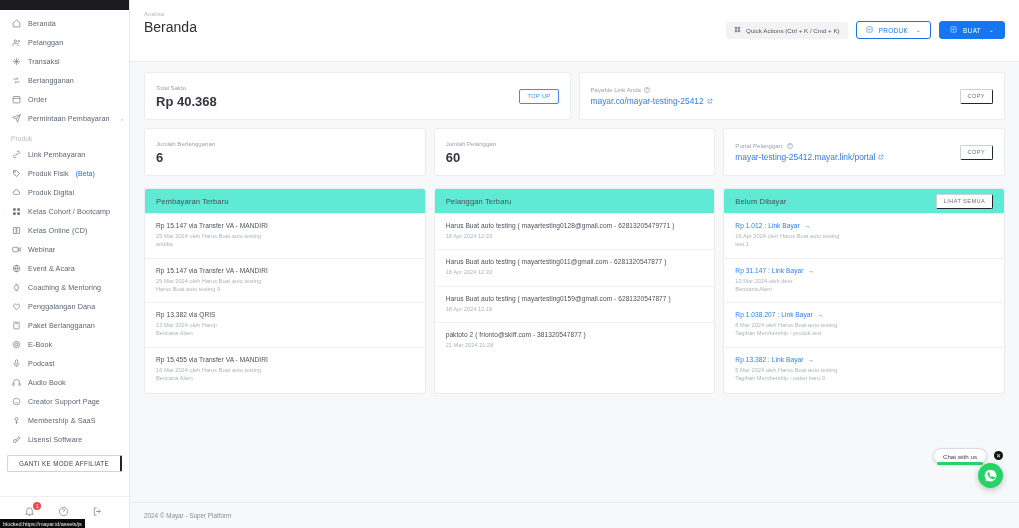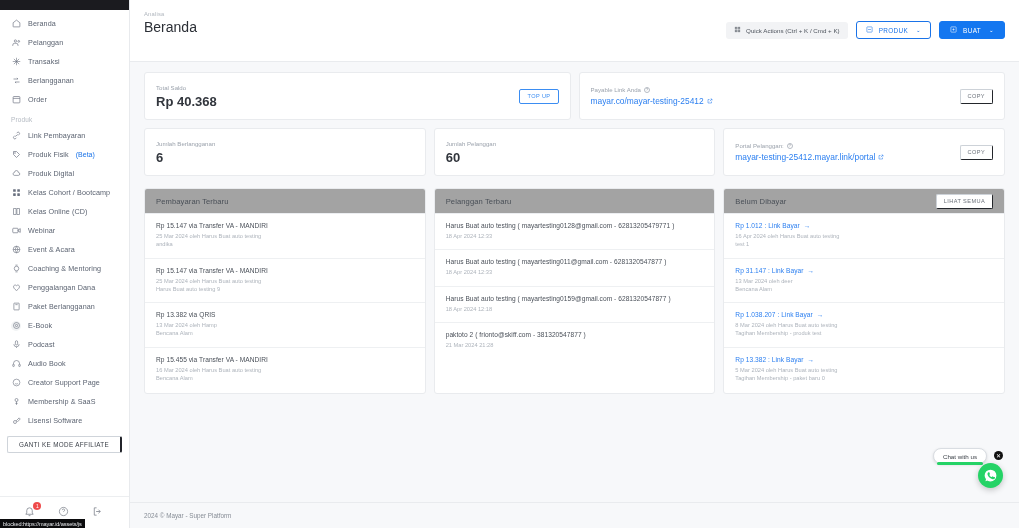--- a/index.html
+++ b/index.html
@@ -149,21 +149,21 @@
     border-right: 1.6px solid #23262b; border-bottom: 1.6px solid #23262b;
   }
 
   
   .panel-row { display: flex; gap: 8px; margin-top: 12px; }
   .panel {
     flex: 1; background: #fff; border: 1px solid #e9ebee; border-radius: 3px;
     overflow: hidden; display: flex; flex-direction: column;
   }
   .panel-head {
-    background: #a3a3a3; border-bottom: 1px solid #eceef1;
+    background: #5eead4; border-bottom: 1px solid #eceef1;
     height: 25px; padding: 0 11px;
     display: flex; align-items: center; justify-content: space-between;
   }
   .panel-title { font-size: 7.6px; color: #494f57; letter-spacing: .1px; }
   .panel-body { padding: 0 0 2px 0; }
   .li {
     padding: 8px 11px 9px 11px;
     border-bottom: 1px solid #eef0f2;
   }
   .li:last-child { border-bottom: none; }
@@ -257,20 +257,29 @@
       <div class="nav-item">
         <span class="ico">
             <svg viewBox="0 0 24 24" fill="none" stroke="currentColor" stroke-width="1.8">
               <rect x="3" y="4" width="18" height="17" rx="2"></rect>
               <path d="M3 9h18"></path>
             </svg>
           </span>
         <span class="lbl">Order</span>
       </div>
 
+      <div class="nav-item">
+        <span class="ico">
+            <svg viewBox="0 0 24 24" fill="none" stroke="currentColor" stroke-width="1.7">
+              <path d="M22 2L11 13M22 2l-7 20-4-9-9-4z"></path>
+            </svg>
+          </span>
+        <span class="lbl">Permintaan Pembayaran</span>
+        <span class="chev">›</span>
+      </div>
 
       <div class="nav-group-label">Produk</div>
 
       <div class="nav-item">
         <span class="ico">
             <svg viewBox="0 0 24 24" fill="none" stroke="currentColor" stroke-width="1.8">
               <path d="M9 15l6-6M8 12l-3 3a3.5 3.5 0 0 0 5 5l2-2M16 12l3-3a3.5 3.5 0 0 0-5-5l-2 2"></path>
             </svg>
           </span>
         <span class="lbl">Link Pembayaran</span>

